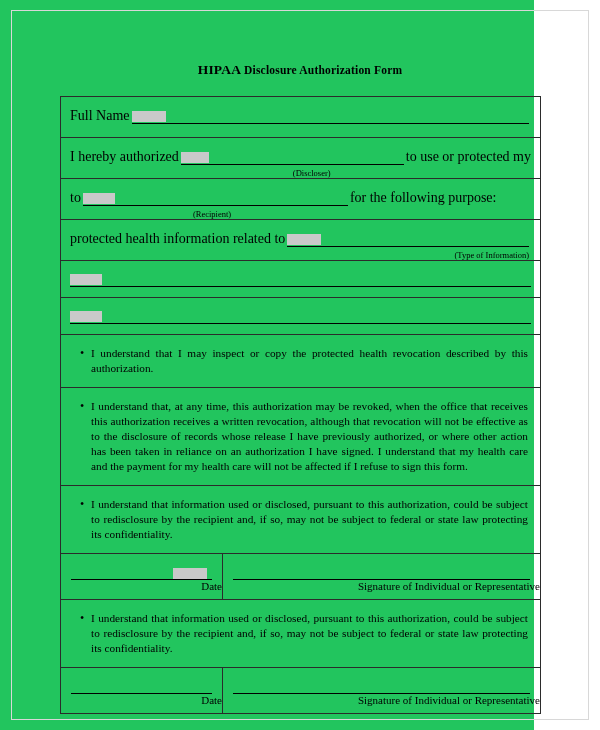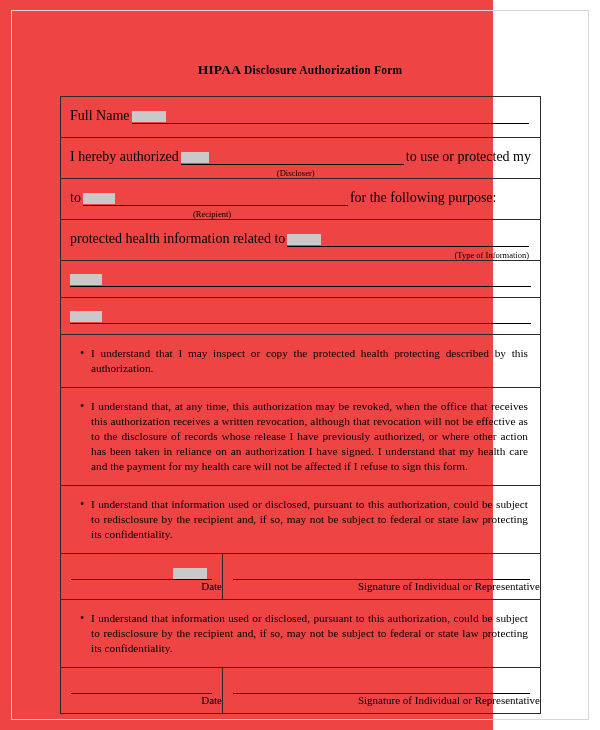--- a/index.html
+++ b/index.html
@@ -9,23 +9,23 @@
   body {
     width: 600px;
     height: 730px;
     background: #ffffff;
     font-family: "Liberation Serif", serif;
     color: #000000;
     overflow: hidden;
   }
   .page {
     position: relative;
-    width: 493px;
+    width: 534px;
     height: 730px;
-    background: #ef4444;
+    background: #22c55e;
     box-sizing: border-box;
   }
   .page-border {
     position: absolute;
     left: 11px;
     top: 10px;
     width: 578px;
     height: 710px;
     border: 1px solid #d8d8d8;
     box-sizing: border-box;
@@ -205,21 +205,21 @@
           <span class="shade" style="width:34px;"></span>
         </span>
       </div>
     </div>
 
     <div class="row line-row">
       <div class="inline-wrap">
         <span class="txt">I hereby authorized</span>
         <span class="fill" style="width:238px;">
           <span class="shade" style="width:28px;"></span>
-          <span class="sublabel" style="left:96px;">(Discloser)</span>
+          <span class="sublabel" style="left:112px;">(Discloser)</span>
         </span>
         <span class="txt">to use or protected my</span>
       </div>
     </div>
 
     <div class="row line-row">
       <div class="inline-wrap">
         <span class="txt">to</span>
         <span class="fill" style="width:265px;">
           <span class="shade" style="width:32px;"></span>
@@ -247,21 +247,21 @@
 
     <div class="row blank-row">
       <div class="shade-box"></div>
       <div class="ul"></div>
 
     </div>
 
     <div class="row bullet-row">
       <div class="bullet">
         <div class="dot">•</div>
-        <div class="body">I understand that I may inspect or copy the protected health protecting described by this authorization.</div>
+        <div class="body">I understand that I may inspect or copy the protected health revocation described by this authorization.</div>
       </div>
     </div>
 
     <div class="row bullet-row">
       <div class="bullet">
         <div class="dot">•</div>
         <div class="body">I understand that, at any time, this authorization may be revoked, when the office that receives this authorization receives a written revocation, although that revocation will not be effective as to the disclosure of records whose release I have previously authorized, or where other action has been taken in reliance on an authorization I have signed.  I understand that my health care and the payment for my health care will not be affected if I refuse to sign this form.</div>
       </div>
     </div>
 

